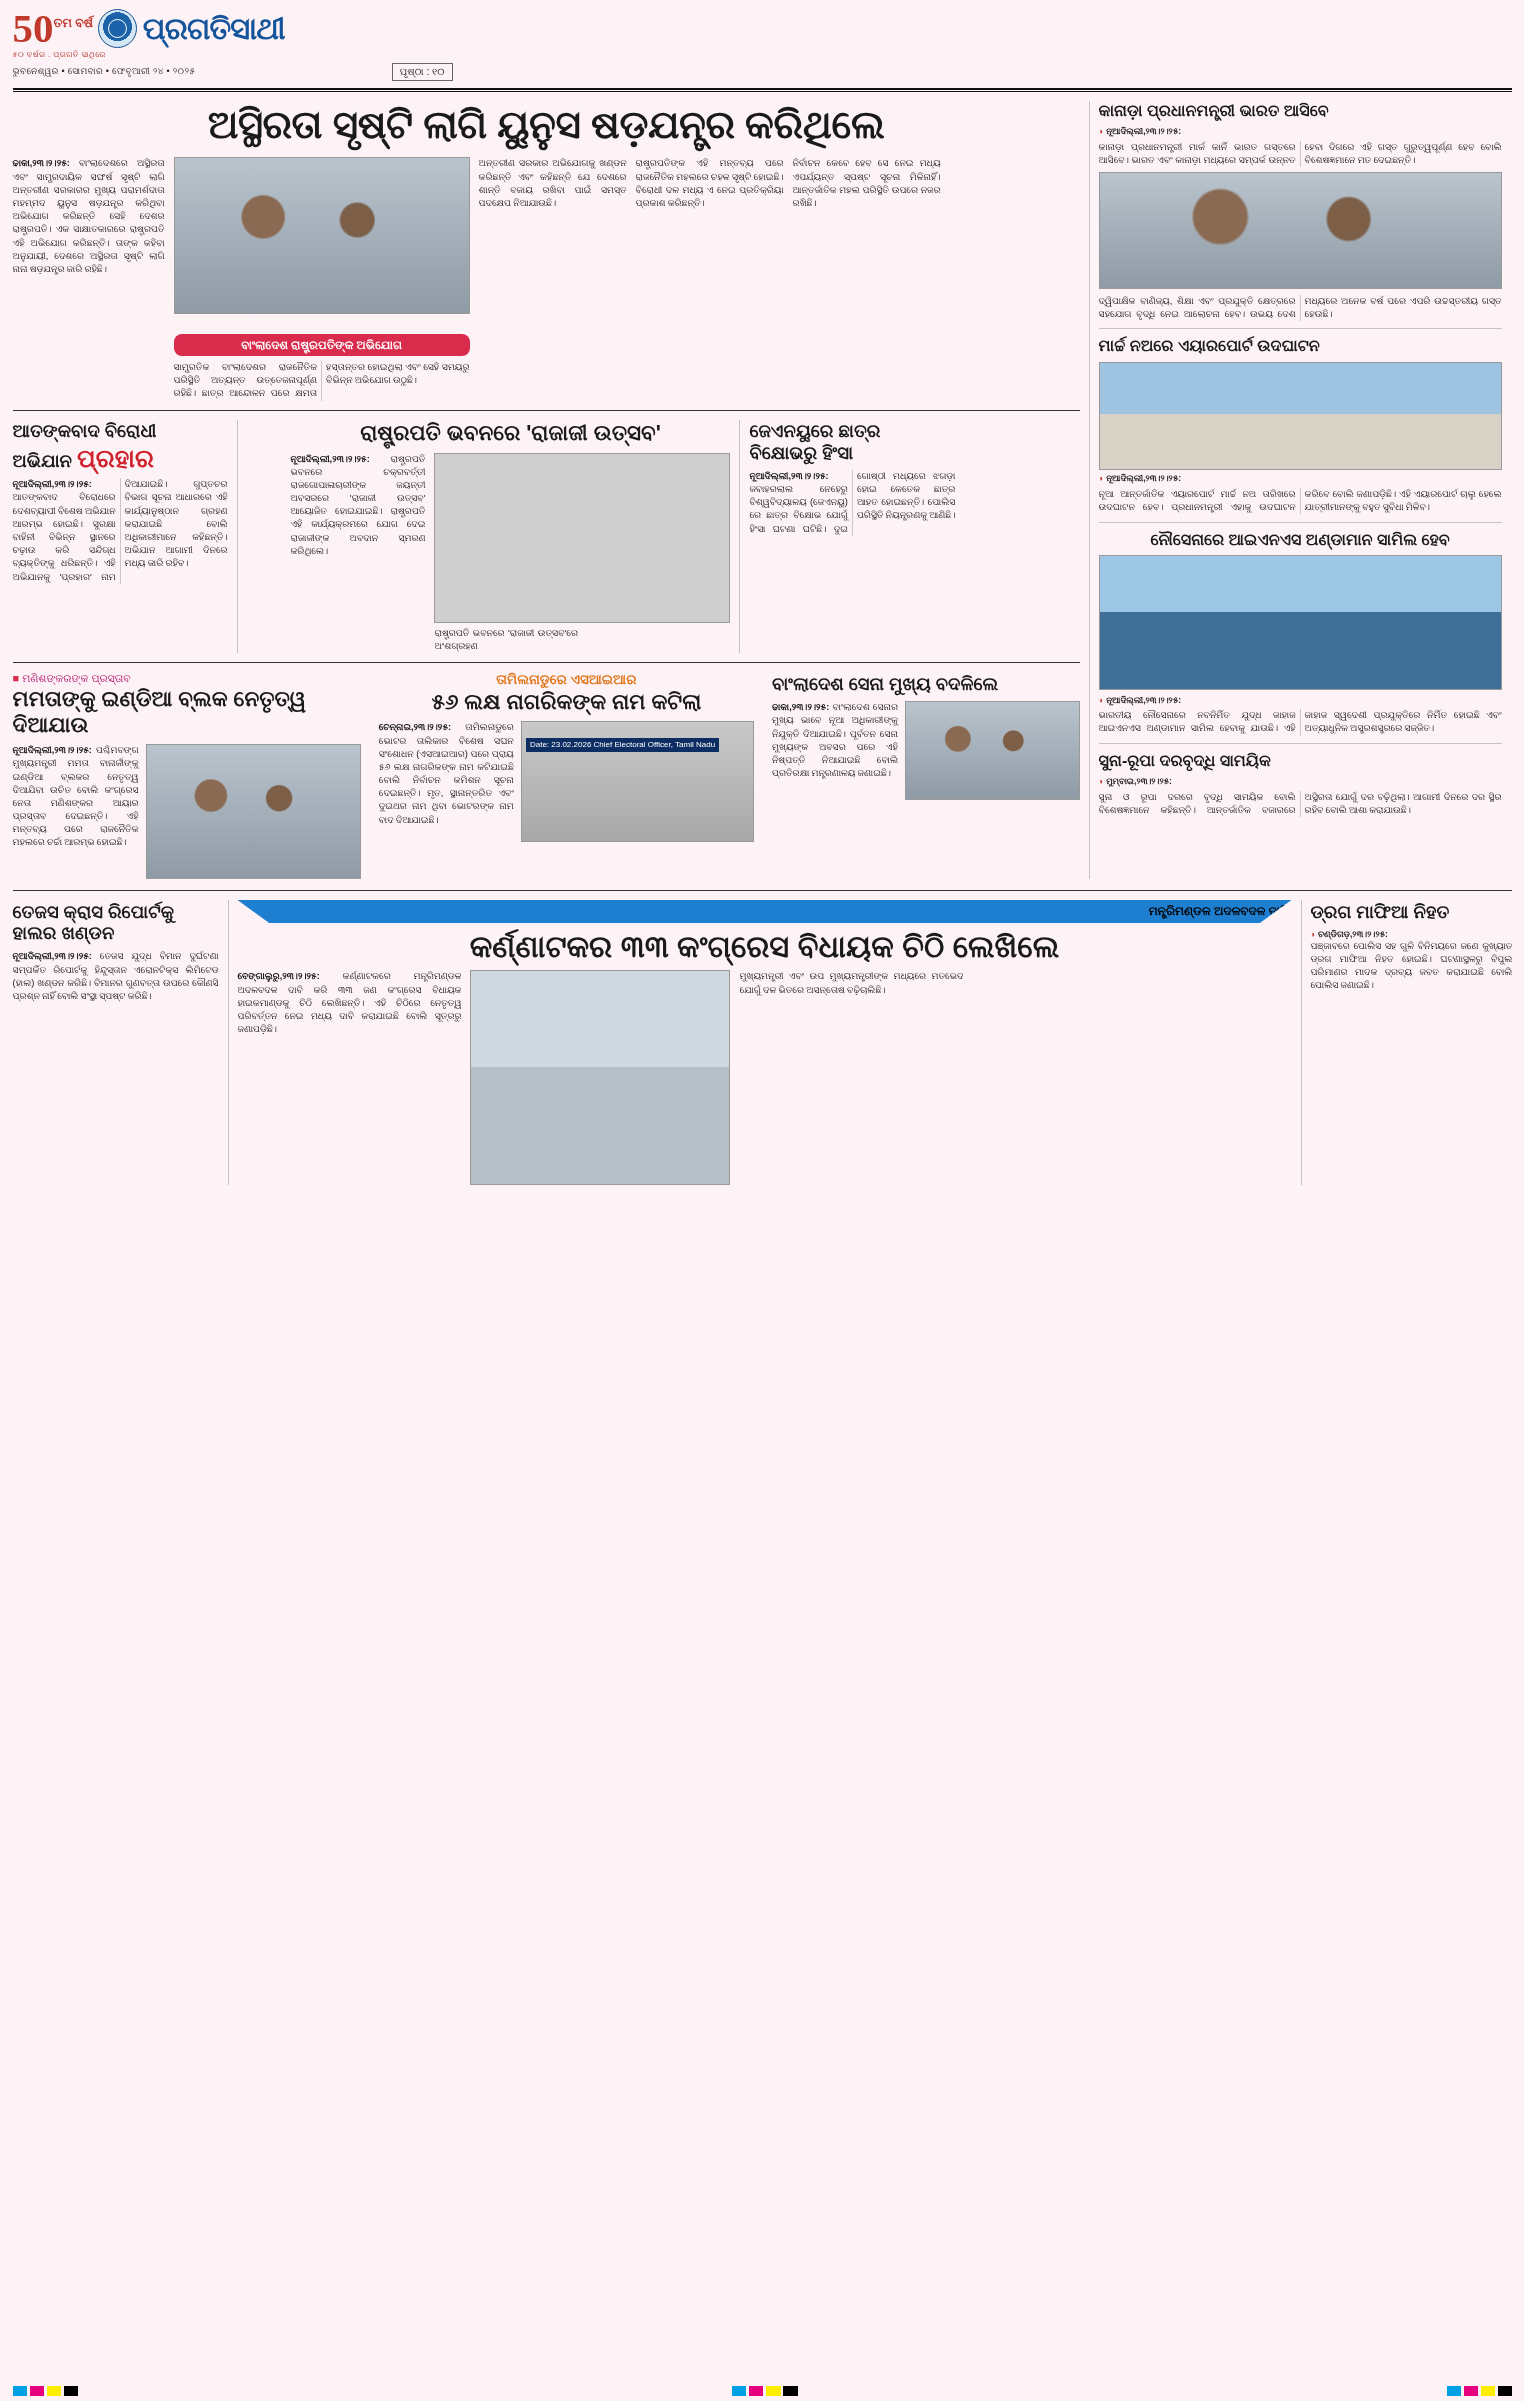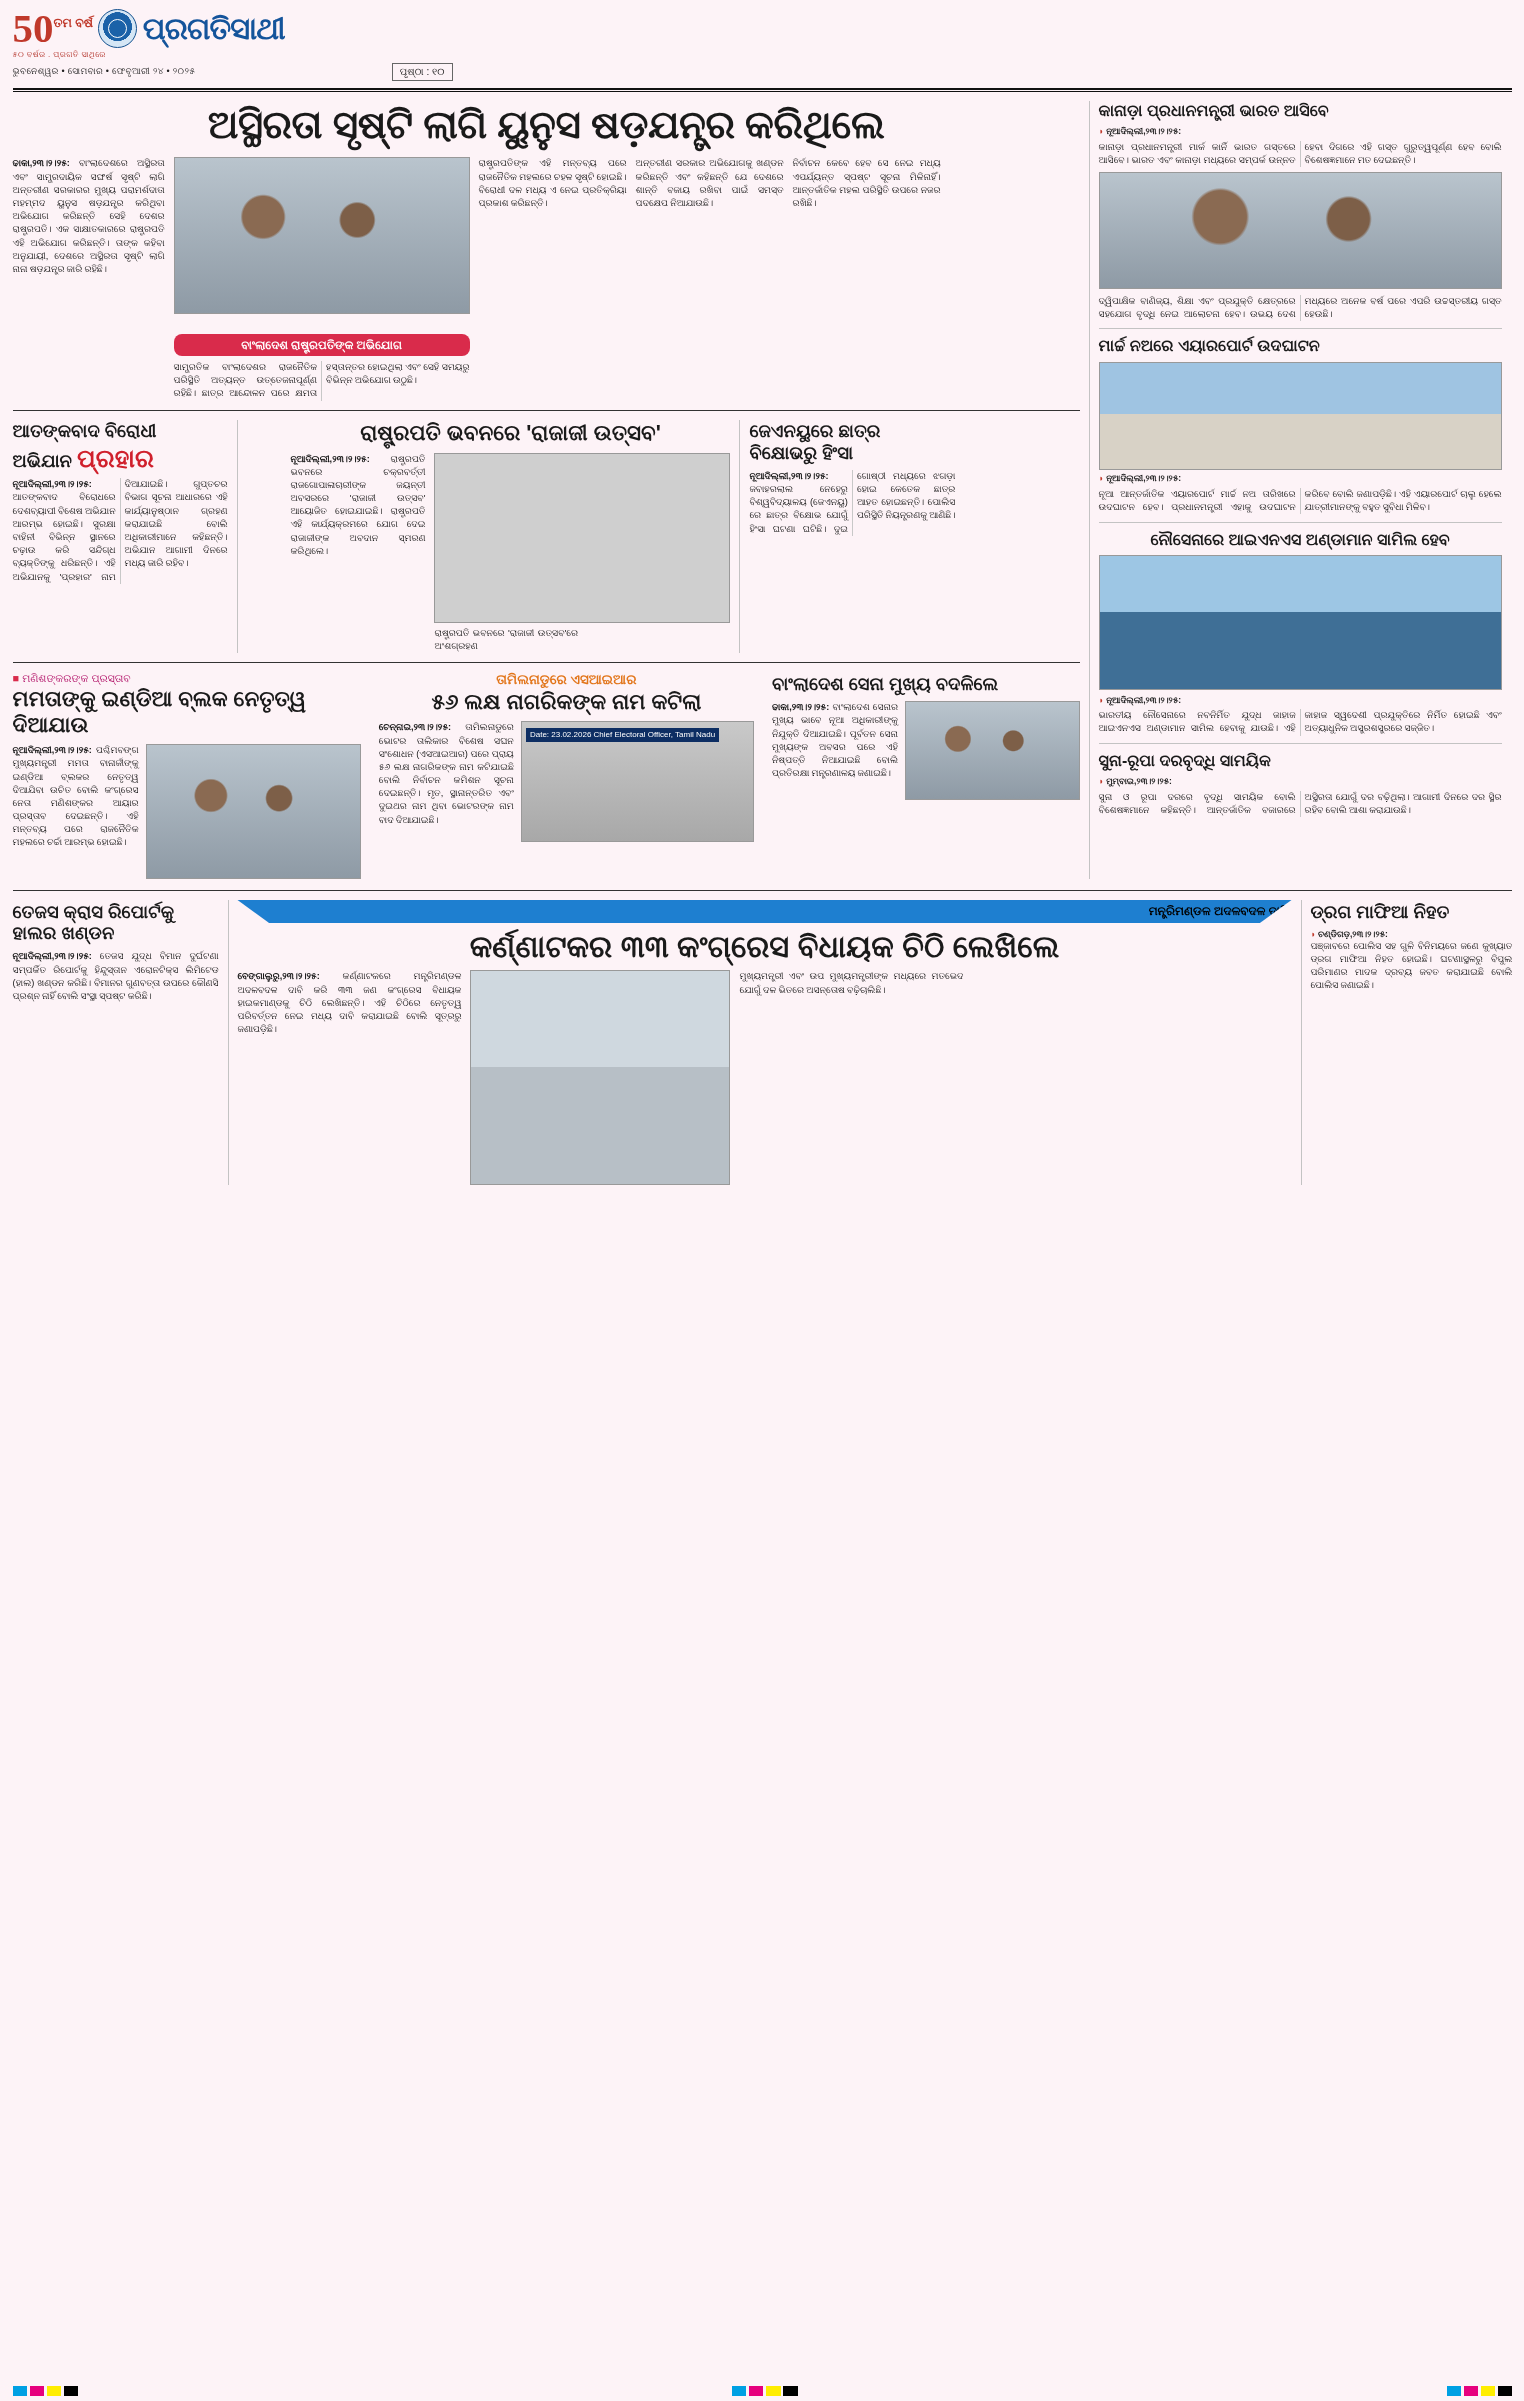--- a/index.html
+++ b/index.html
@@ -92,21 +92,21 @@
     background:#1e7fd0; color:#000000; text-align:right; font-weight:bold;
     font-size:12px; padding:4.5px 3.6px;
     clip-path:polygon(0 0, 100% 0, 97% 100%, 3% 100%);
   }
   .banner-orange { color:#e2761b; font-weight:bold; font-size:13.5px; text-align:center; }
   .prahar { color:#d0202c; font-size:25px; font-weight:bold; }
 
   
   .photo-wrap { position:relative; }
   .photo-label {
-    position:absolute; left:5.4px; top:7px; background:#0d2e63; color:#fff;
+    position:absolute; left:5.4px; top:17px; background:#0d2e63; color:#fff;
     font-size:8px; padding:1.8px 3.6px; line-height:1.25; font-family:"Liberation Sans",sans-serif;
   }
 
   .img-people {
     background:
       radial-gradient(circle at 30% 38%, #8a6a52 0 9%, transparent 10%),
       radial-gradient(circle at 62% 40%, #7d5f48 0 8%, transparent 9%),
       linear-gradient(#b9c4cd, #8e9aa5);
   }
   .img-airport { background:linear-gradient(#9fc4e2 0 48%, #d8d2c6 48% 100%); }
@@ -163,24 +163,24 @@
           </div>
         </div>
 
         <div style="width:296px;">
           <div class="photo img-people" style="height:157px;"></div>
           <div class="caption-bar">ବାଂଲାଦେଶ ରାଷ୍ଟ୍ରପତିଙ୍କ ଅଭିଯୋଗ</div>
           <div class="body-text" style="margin-top:5.4px; column-count:2; column-gap:9px; column-rule:0.9px solid #c8c8c8;">ସାମ୍ପ୍ରତିକ ବାଂଲାଦେଶର ରାଜନୈତିକ ପରିସ୍ଥିତି ଅତ୍ୟନ୍ତ ଉତ୍ତେଜନାପୂର୍ଣ୍ଣ ରହିଛି। ଛାତ୍ର ଆନ୍ଦୋଳନ ପରେ କ୍ଷମତା ହସ୍ତାନ୍ତର ହୋଇଥିଲା ଏବଂ ସେହି ସମୟରୁ ବିଭିନ୍ନ ଅଭିଯୋଗ ଉଠୁଛି।</div>
         </div>
 
         <div class="col" style="width:148px;">
+          <div class="body-text">ଅନ୍ତରୀଣ ସରକାର ଅଭିଯୋଗକୁ ଖଣ୍ଡନ କରିଛନ୍ତି ଏବଂ କହିଛନ୍ତି ଯେ ଦେଶରେ ଶାନ୍ତି ବଜାୟ ରଖିବା ପାଇଁ ସମସ୍ତ ପଦକ୍ଷେପ ନିଆଯାଉଛି।</div>
+        </div>
+        <div class="col" style="width:148px;">
           <div class="body-text">ରାଷ୍ଟ୍ରପତିଙ୍କ ଏହି ମନ୍ତବ୍ୟ ପରେ ରାଜନୈତିକ ମହଲରେ ଚହଳ ସୃଷ୍ଟି ହୋଇଛି। ବିରୋଧୀ ଦଳ ମଧ୍ୟ ଏ ନେଇ ପ୍ରତିକ୍ରିୟା ପ୍ରକାଶ କରିଛନ୍ତି।</div>
-        </div>
-        <div class="col" style="width:148px;">
-          <div class="body-text">ଅନ୍ତରୀଣ ସରକାର ଅଭିଯୋଗକୁ ଖଣ୍ଡନ କରିଛନ୍ତି ଏବଂ କହିଛନ୍ତି ଯେ ଦେଶରେ ଶାନ୍ତି ବଜାୟ ରଖିବା ପାଇଁ ସମସ୍ତ ପଦକ୍ଷେପ ନିଆଯାଉଛି।</div>
         </div>
         <div class="col" style="width:148px;">
           <div class="body-text">ନିର୍ବାଚନ କେବେ ହେବ ସେ ନେଇ ମଧ୍ୟ ଏପର୍ଯ୍ୟନ୍ତ ସ୍ପଷ୍ଟ ସୂଚନା ମିଳିନାହିଁ। ଆନ୍ତର୍ଜାତିକ ମହଲ ପରିସ୍ଥିତି ଉପରେ ନଜର ରଖିଛି।</div>
         </div>
       </div>
 
       <div class="sep-bold"></div>
 
       <div style="display:flex; gap:9px;">
 

